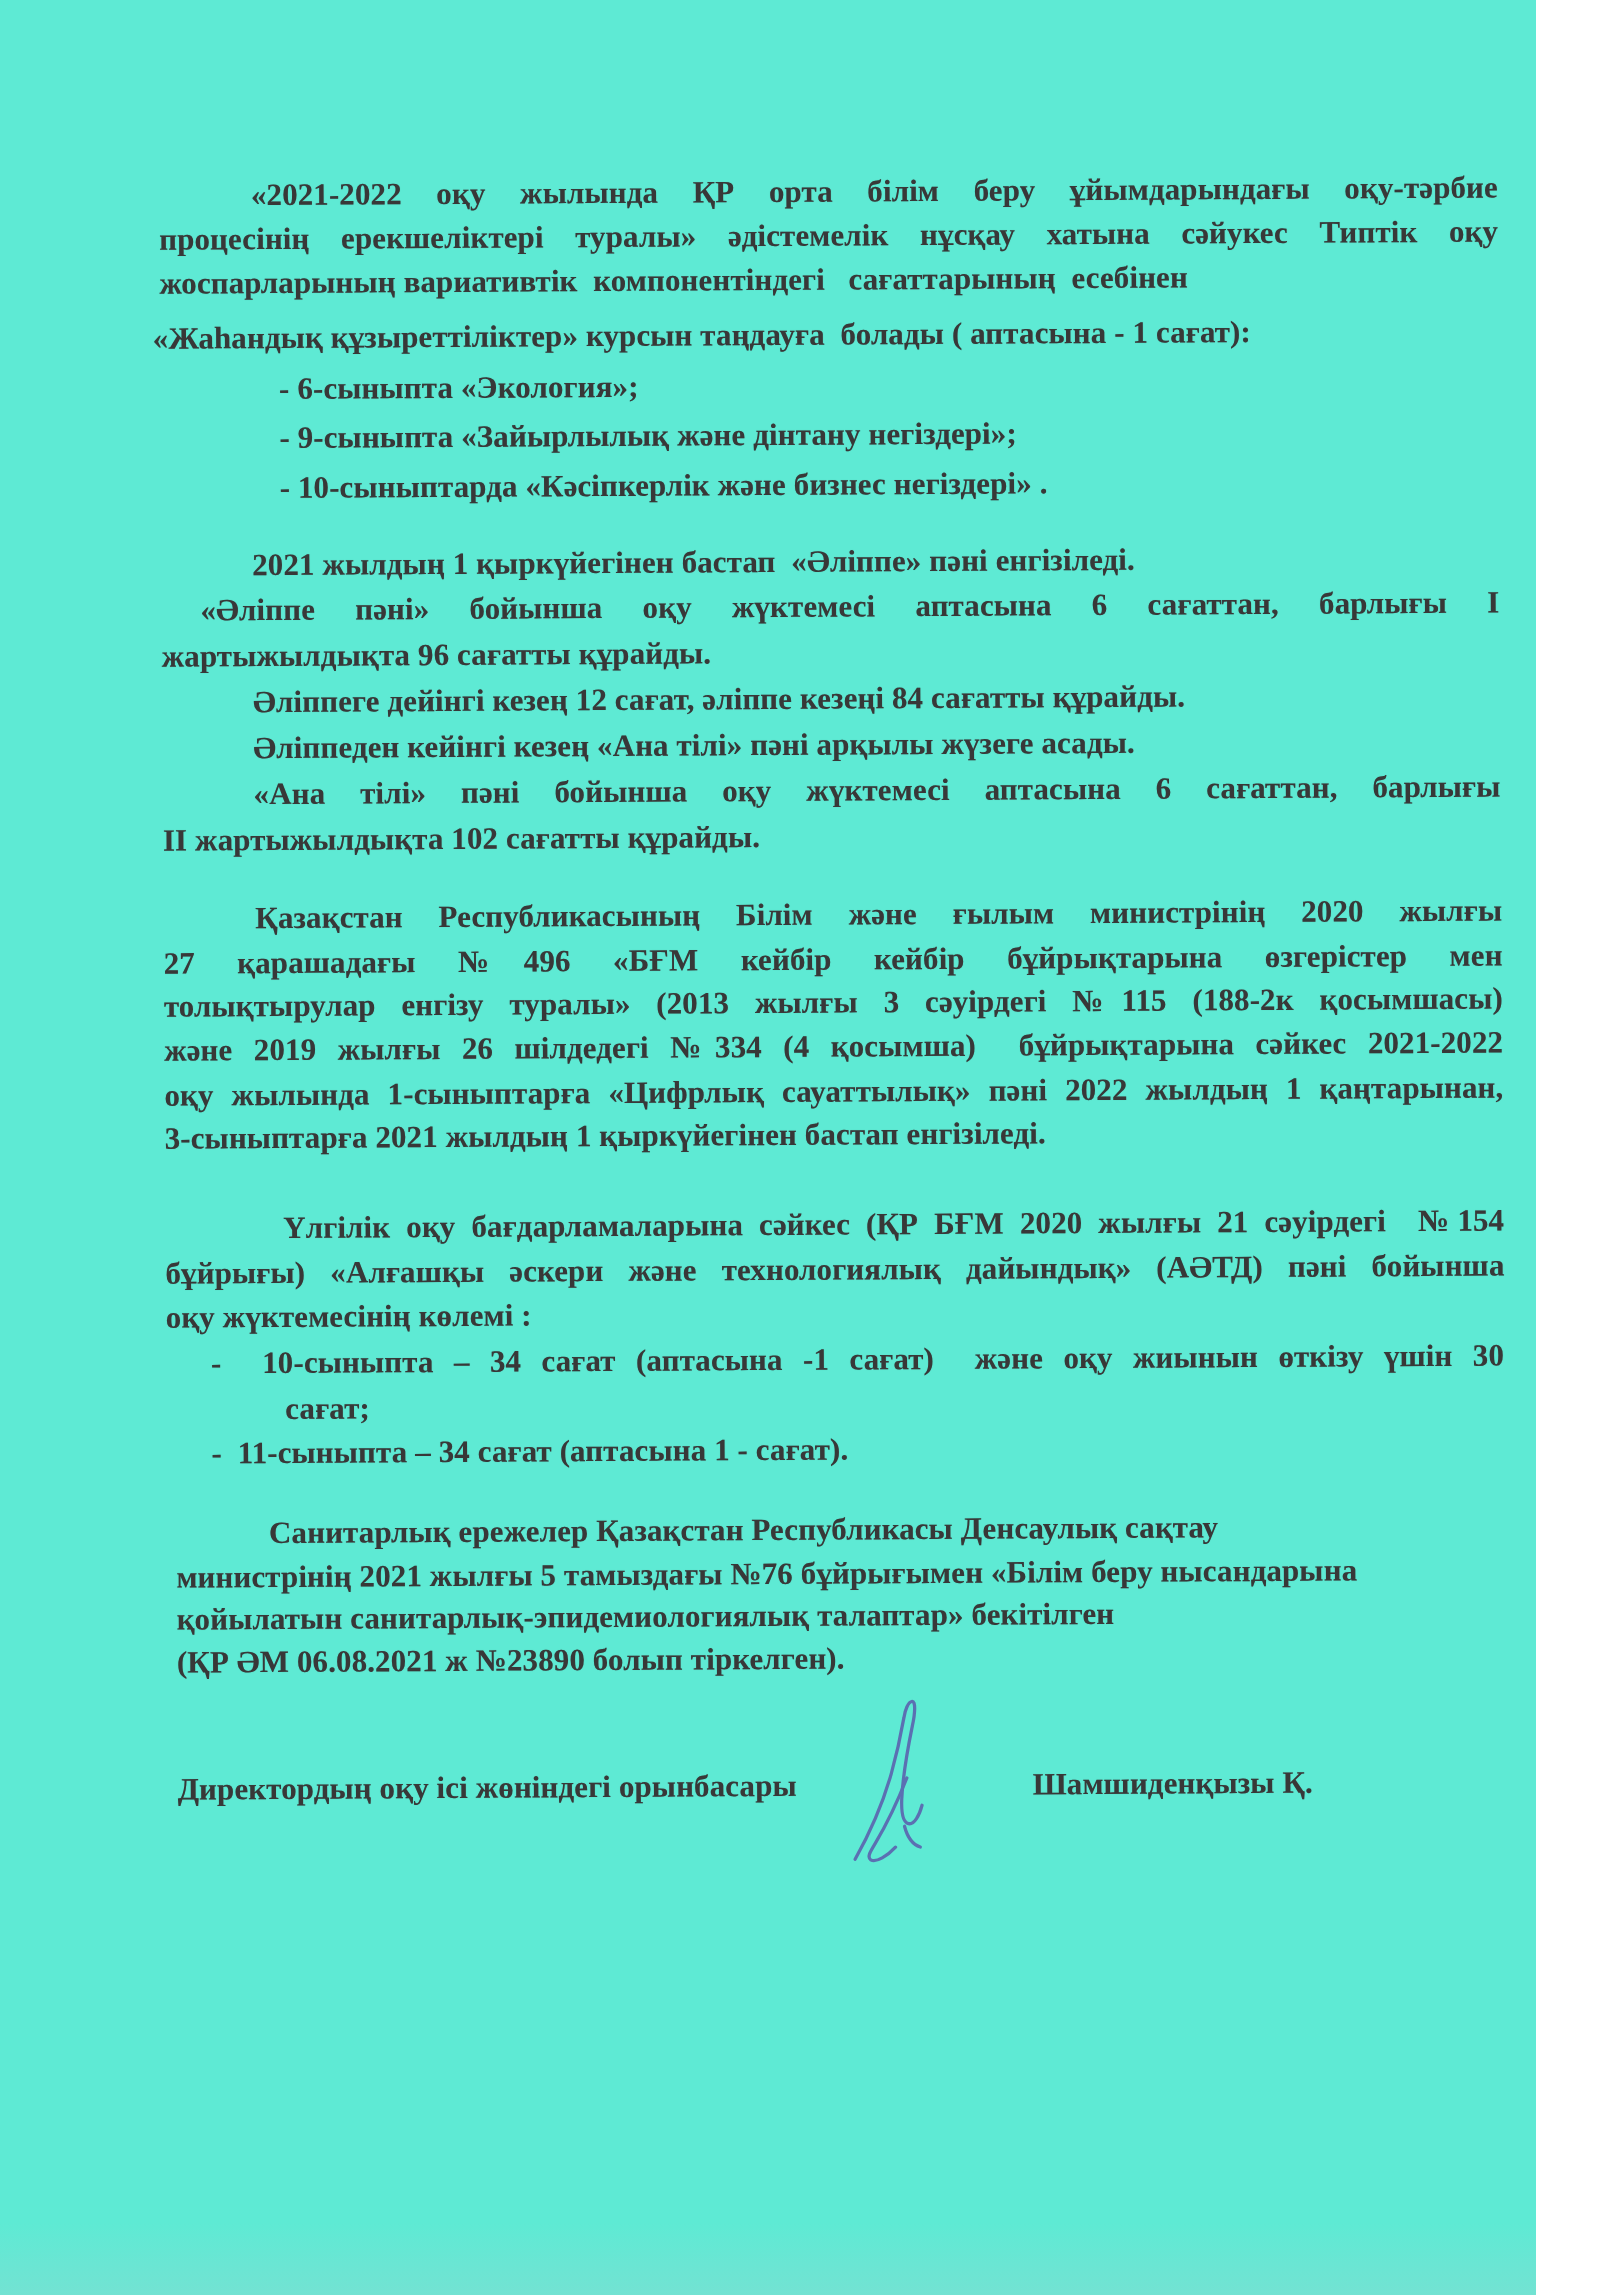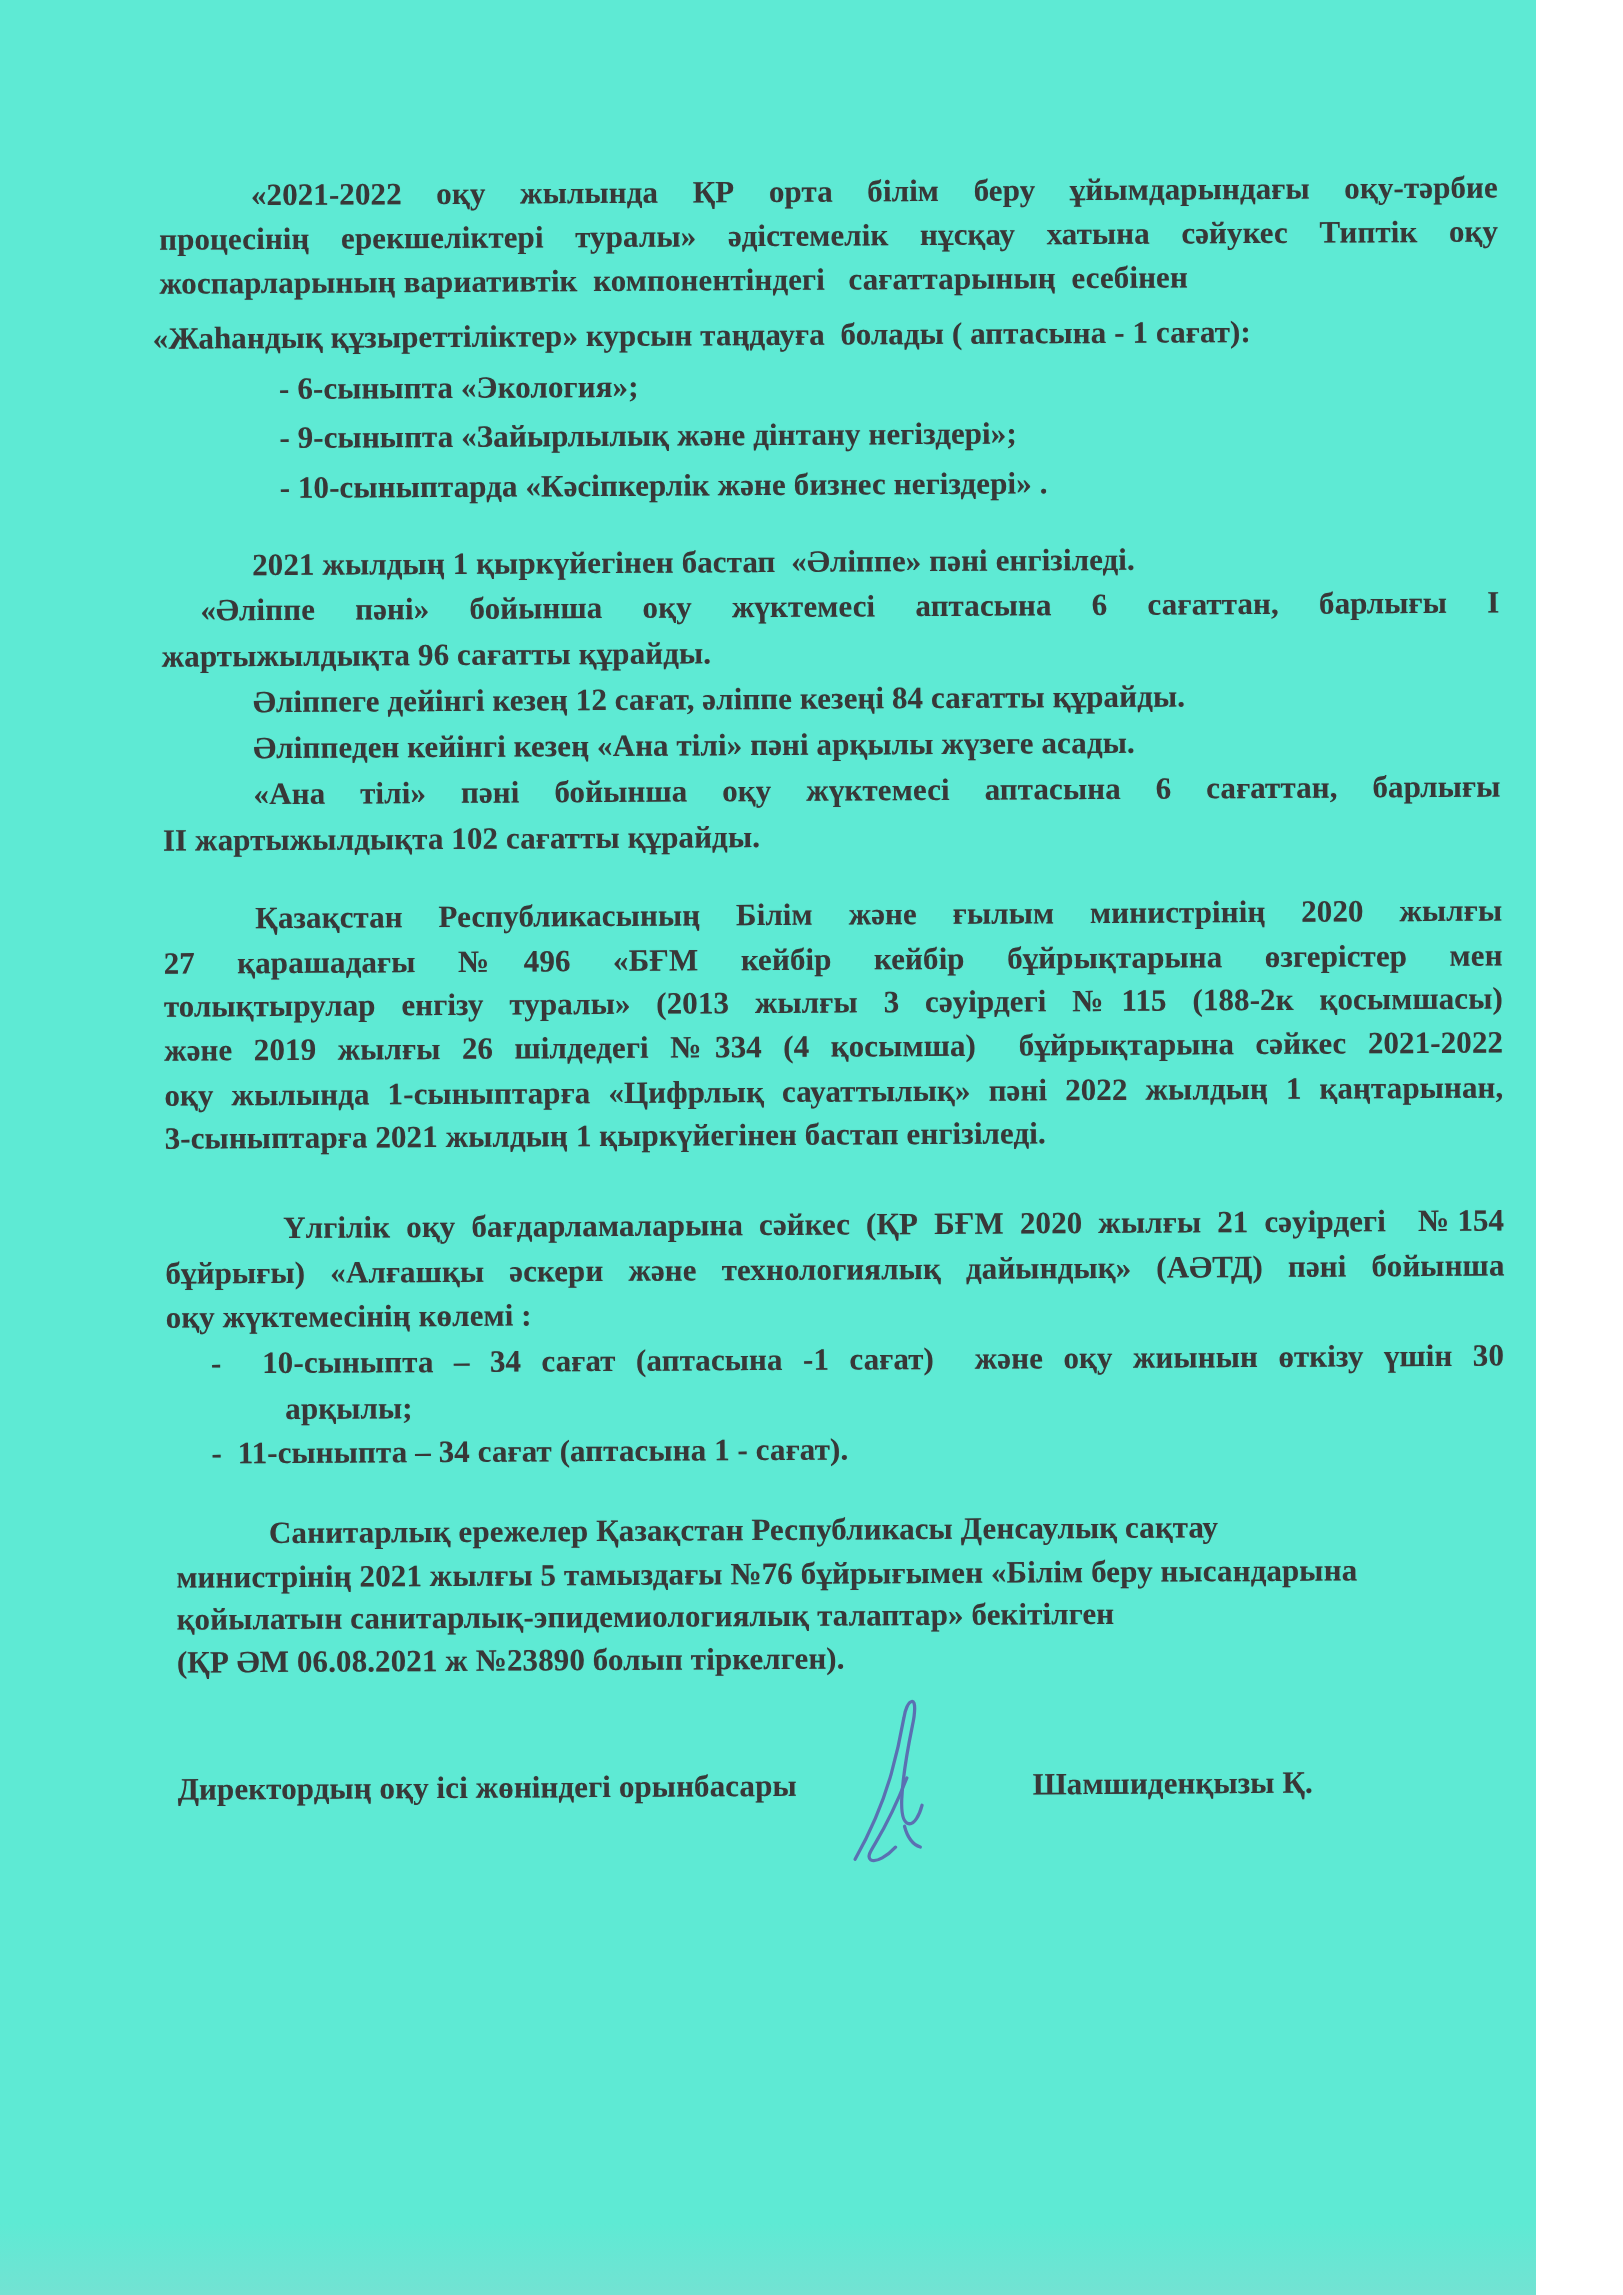--- a/index.html
+++ b/index.html
@@ -76,21 +76,21 @@
     <div class="ln j" style="top:939px; left:164px; width:1339px;">27 қарашадағы №496 «БҒМ кейбір кейбір бұйрықтарына өзгерістер мен</div>
     <div class="ln j" style="top:982px; left:164px; width:1339px;">толықтырулар енгізу туралы» (2013 жылғы 3 сәуірдегі №115 (188-2к қосымшасы)</div>
     <div class="ln j" style="top:1026px; left:164px; width:1339px;">және 2019 жылғы 26 шілдедегі №334 (4 қосымша) &nbsp;бұйрықтарына сәйкес 2021-2022</div>
     <div class="ln j" style="top:1071px; left:164px; width:1339px;">оқу жылында 1-сыныптарға «Цифрлық сауаттылық» пәні 2022 жылдың 1 қаңтарынан,</div>
     <div class="ln" style="top:1114px; left:164px;">3-сыныптарға 2021 жылдың 1 қыркүйегінен бастап енгізіледі.</div>
 
     <div class="ln j" style="top:1204px; left:164px; width:1339px; text-indent:118px;">Үлгілік оқу бағдарламаларына сәйкес (ҚР БҒМ 2020 жылғы 21 сәуірдегі &nbsp;№154</div>
     <div class="ln j" style="top:1249px; left:164px; width:1339px;">бұйрығы) «Алғашқы әскери және технологиялық дайындық» (АӘТД) пәні бойынша</div>
     <div class="ln" style="top:1293px; left:164px;">оқу жүктемесінің көлемі :</div>
     <div class="ln j" style="top:1339px; left:209px; width:1293px;">- &nbsp;10-сыныпта – 34 сағат (аптасына -1 сағат) &nbsp;және оқу жиынын өткізу үшін 30</div>
-    <div class="ln" style="top:1385px; left:283px;">арқылы;</div>
+    <div class="ln" style="top:1385px; left:283px;">сағат;</div>
     <div class="ln" style="top:1429px; left:209px;">- &nbsp;11-сыныпта – 34 сағат (аптасына 1 - сағат).</div>
 
     <div class="ln" style="top:1509px; left:266px;">Санитарлық ережелер Қазақстан Республикасы Денсаулық сақтау</div>
     <div class="ln" style="top:1553px; left:173px;">министрінің 2021 жылғы 5 тамыздағы №76 бұйрығымен «Білім беру нысандарына</div>
     <div class="ln" style="top:1595px; left:173px;">қойылатын санитарлық-эпидемиологиялық талаптар» бекітілген</div>
     <div class="ln" style="top:1638px; left:173px;">(ҚР ӘМ 06.08.2021 ж №23890 болып тіркелген).</div>
 
     <div class="ln sig-row-label" style="top:1765px; left:173px;">Директордың оқу ісі жөніндегі орынбасары</div>
     <svg class="sig-ink" viewBox="0 0 170 260" aria-hidden="true">
       <g fill="none" stroke="#5b63ae" stroke-width="5" stroke-linecap="round" opacity="0.9">

